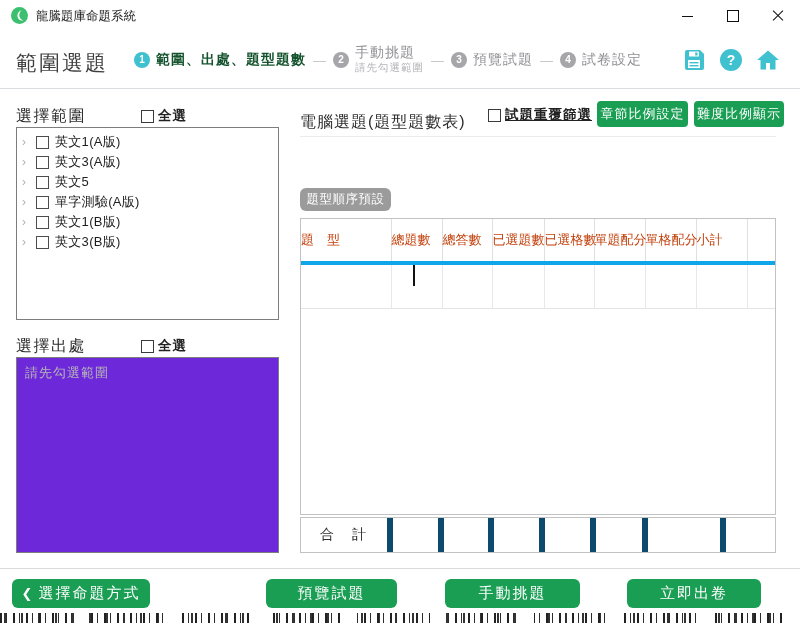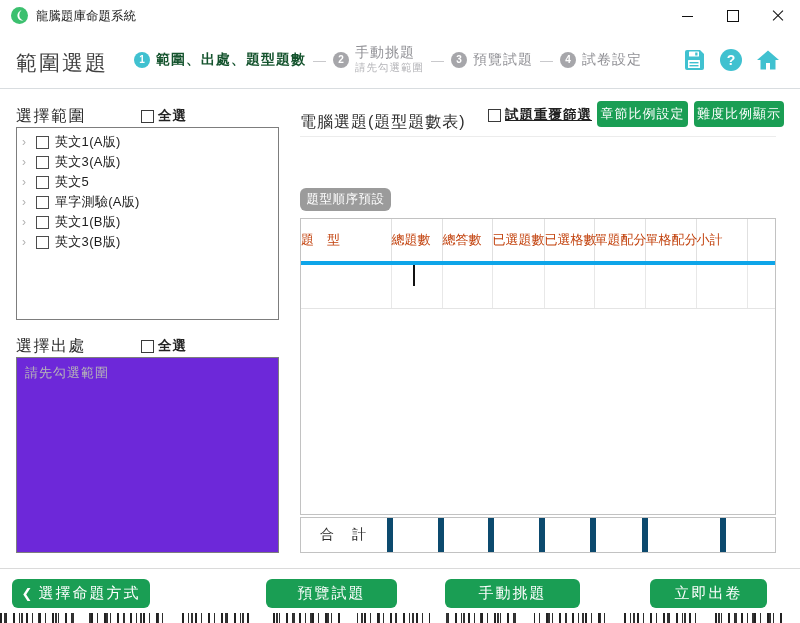--- a/index.html
+++ b/index.html
@@ -93,21 +93,21 @@
 
   
   .footer-sep{position:absolute;left:0;top:568px;width:800px;height:1px;background:#dadada;}
   .fbtn{position:absolute;top:579px;height:29px;background:#1a9e54;color:#fff;border-radius:6px;
         display:flex;align-items:center;justify-content:center;font-size:15px;letter-spacing:2px;
         font-weight:500;}
   .fbtn-back{left:12px;width:138px;gap:6px;}
   .fbtn-back .chevron{font-size:13px;font-weight:bold;letter-spacing:0;}
   .fbtn-preview{left:266px;width:131px;}
   .fbtn-manual{left:445px;width:135px;}
-  .fbtn-generate{left:627px;width:117px;margin-left:23px;}
+  .fbtn-generate{left:627px;width:134px;}
 
   
   .strip{position:absolute;left:0;top:613px;width:800px;height:10px;background:
      repeating-linear-gradient(90deg,transparent 0 74px,#fff 74px 89px),
      repeating-linear-gradient(90deg,#222 0 2px,transparent 2px 6px,#2d2d2d 6px 7px,transparent 7px 13px),
      repeating-linear-gradient(90deg,transparent 0 4px,#333 4px 6px,transparent 6px 17px);
   }
 </style>
 </head>
 <body>

